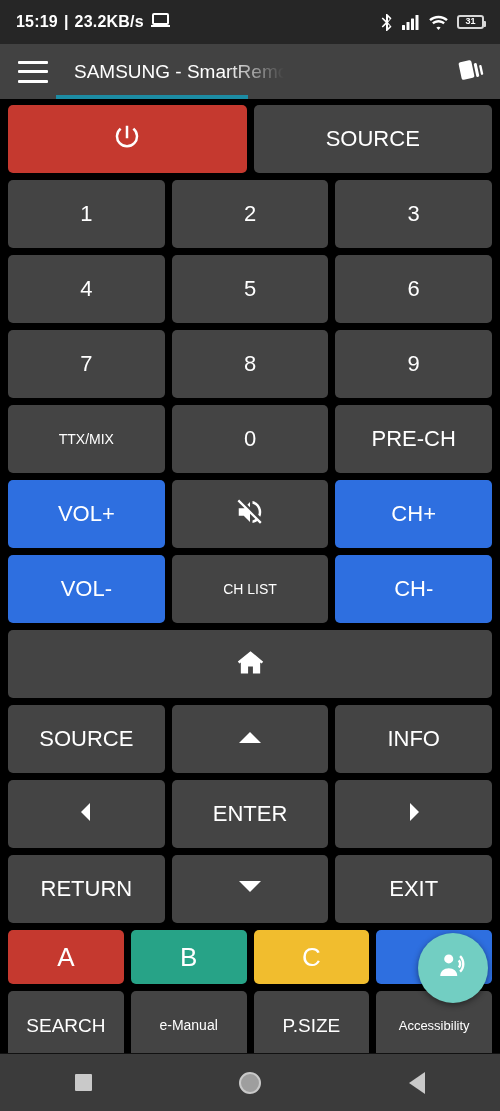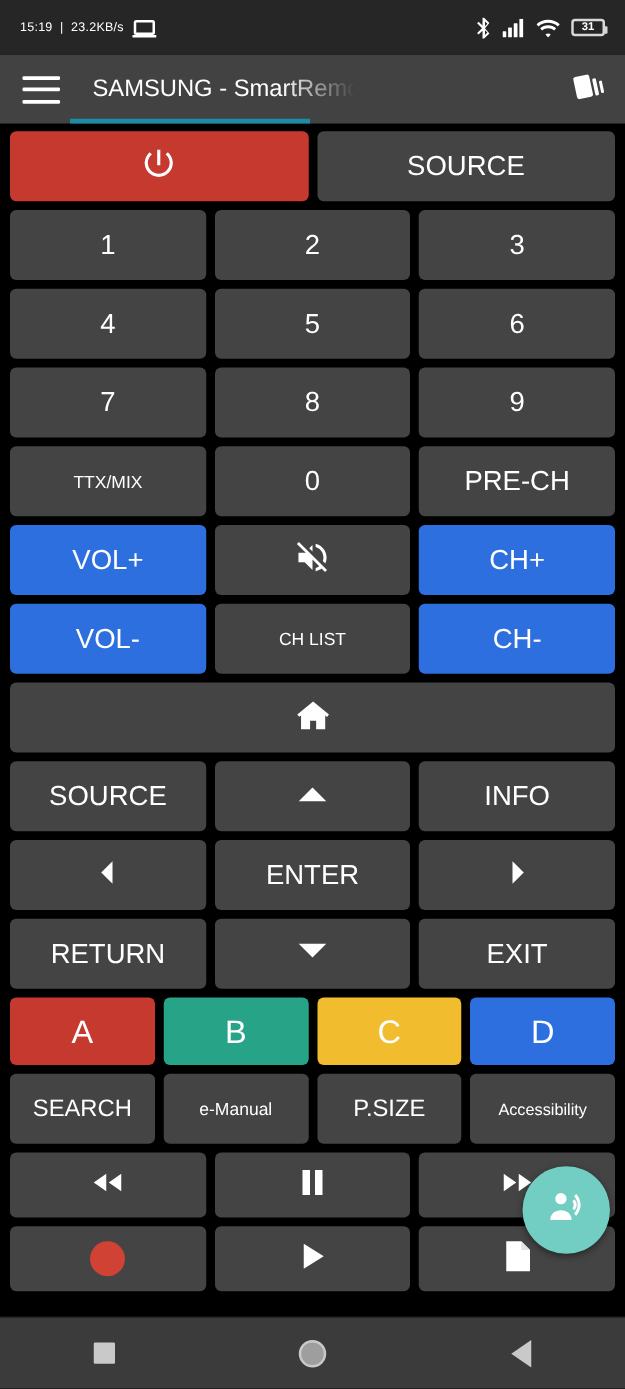--- a/index.html
+++ b/index.html
@@ -10,21 +10,21 @@
     overflow: hidden;
   }
   .phone { position: relative; width: 500px; height: 1111px; background: #000; display: flex; flex-direction: column; }
 
   
   .statusbar {
     height: 44px; background: #262626; flex: 0 0 44px;
     display: flex; align-items: center; justify-content: space-between;
     padding: 0 16px; color: #fff;
   }
-  .sb-left { display: flex; align-items: flex-end; gap: 6px; font-size: 10px; font-weight: normal; letter-spacing: .2px; }
+  .sb-left { display: flex; align-items: flex-start; gap: 6px; font-size: 16px; font-weight: bold; letter-spacing: .2px; }
   .sb-right { display: flex; align-items: center; gap: 9px; }
   .sb-icon { display: inline-flex; align-items: center; }
   .monitor-glyph {
     width: 17px; height: 12px; border: 2px solid #fff; border-radius: 2px;
     position: relative; margin-left: 2px;
   }
   .monitor-glyph::after {
     content:""; position: absolute; left: -3px; right: -3px; bottom: -4px; height: 2px; background:#fff;
   }
   .batt {
@@ -52,21 +52,21 @@
     position: absolute; left: 56px; width: 192px; height: 4px; bottom: 0; background: #1c8ca4;
   }
 
   
   .remote { flex: 1 1 auto; background: #000; padding: 6px 8px 0 8px; display: flex; flex-direction: column; gap: 7px; position: relative; overflow: hidden; }
   .row { display: flex; gap: 7px; }
   .btn {
     background: #444444; border: none; border-radius: 5px;
     color: #ffffff; font-family: "Liberation Sans", sans-serif;
     display: flex; align-items: center; justify-content: center;
-    height: 56px; font-size: 22px; cursor: pointer; user-select: none;
+    height: 68px; font-size: 22px; cursor: pointer; user-select: none;
     padding: 0 4px; text-align: center; line-height: 1;
   }
   .c1 { flex: 1 1 0; }
   .small { font-size: 14px; }
   .blue { background: #2e6fe0; }
   .red { background: #c5392f; }
   .green { background: #27a387; }
   .yellow { background: #f1bd2e; }
   .glyph { fill: #fff; display: block; }
   .rec-dot { width: 28px; height: 28px; border-radius: 50%; background: #cf4234; }

